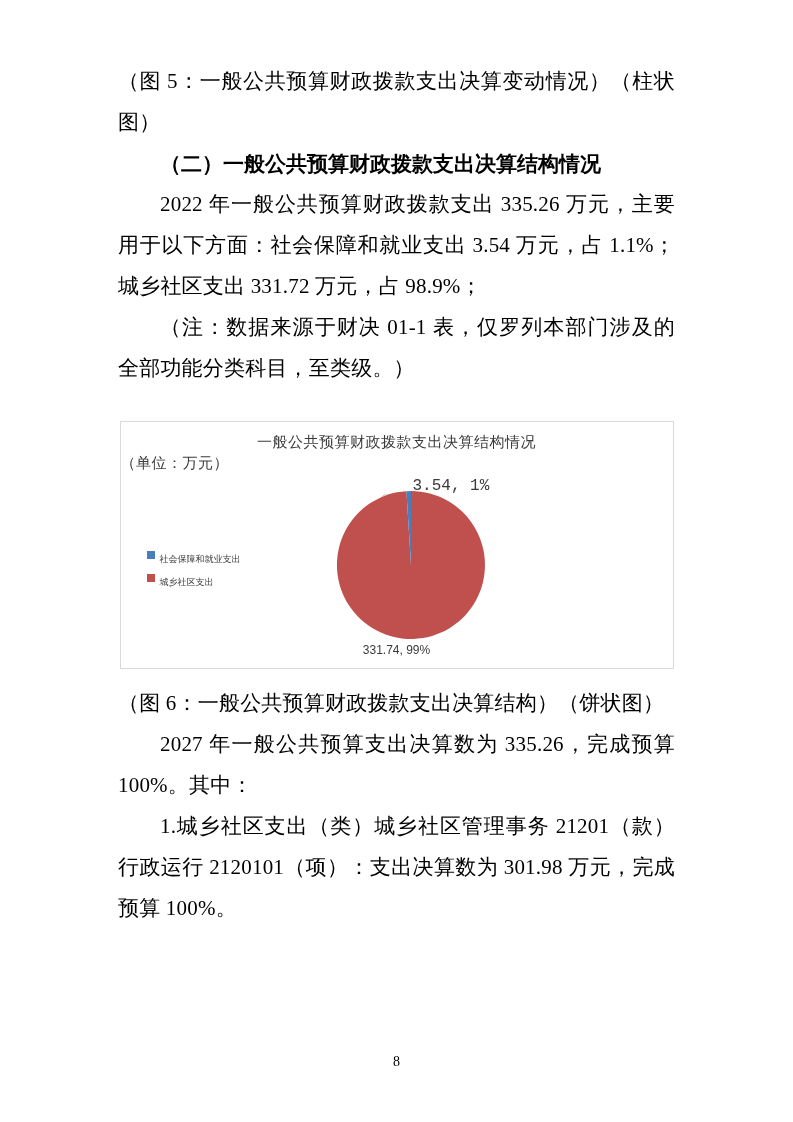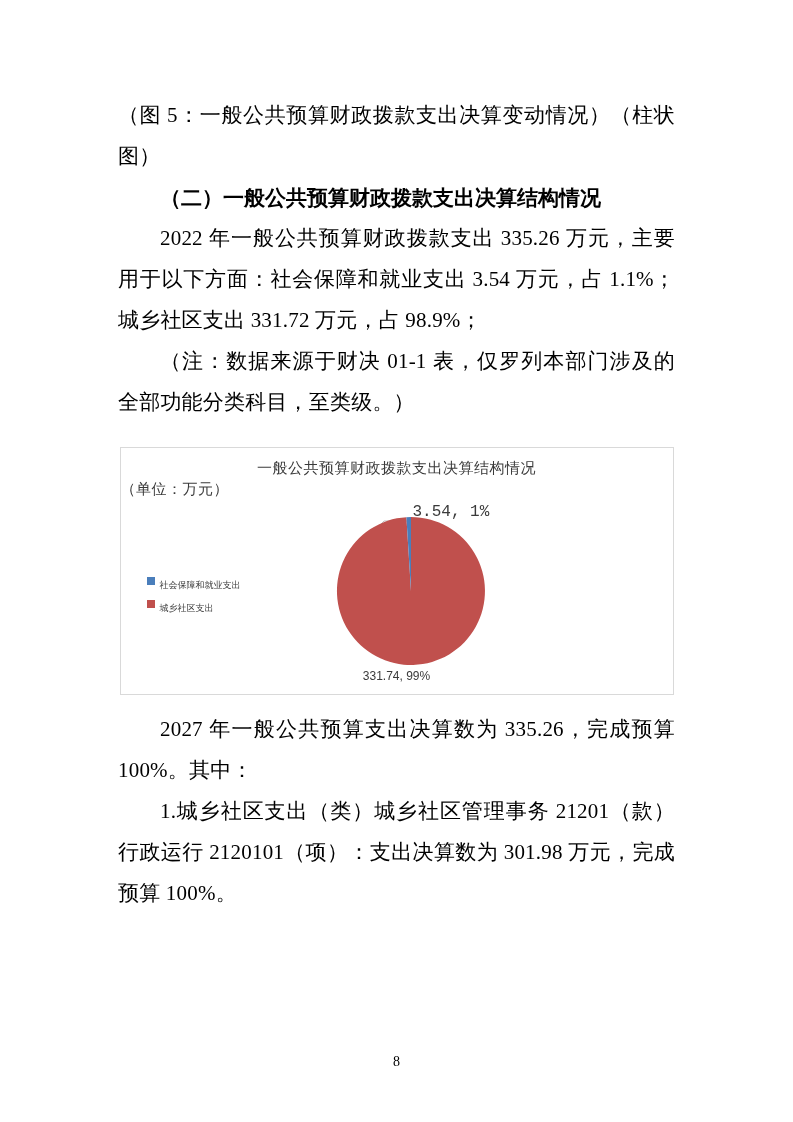--- a/index.html
+++ b/index.html
@@ -13,21 +13,21 @@
     font-family: "Liberation Serif", "DejaVu Serif", serif;
     color: #000000;
     position: relative;
     overflow: hidden;
   }
   .page {
     position: relative;
     width: 793px;
     height: 1122px;
     box-sizing: border-box;
-    padding: 95px 118px 40px 118px;
+    padding: 61px 118px 40px 118px;
   }
   .para {
     font-size: 21px;
     line-height: 41px;
     text-align: justify;
     margin: 0;
     letter-spacing: 0.2px;
   }
   .indent {
     text-indent: 42px;
@@ -36,21 +36,21 @@
     font-size: 21px;
     line-height: 41px;
     margin: 0;
     font-weight: bold;
     text-indent: 42px;
     font-family: "Liberation Sans", "DejaVu Sans", sans-serif;
   }
   
   .chart-wrap {
     width: 554px;
-    margin: 24px auto 14px auto;
+    margin: 32px auto 14px auto;
     border: 1px solid #d9d9d9;
     box-sizing: border-box;
     background: #ffffff;
     position: relative;
     height: 248px;
   }
   .chart-title {
     text-align: center;
     font-size: 15px;
     line-height: 21px;
@@ -178,20 +178,21 @@
           <path d="M75 75 L75 1 A74 74 0 1 1 70.4 1.14 Z" fill="#c0504d"></path>
 
           <path d="M75 75 L70.4 1.14 A74 74 0 0 1 75 1 Z" fill="#4a7ebb"></path>
         </svg>
       </div>
 
       <div class="bottom-label">331.74, 99%</div>
     </div>
   </div>
 
+  <p class="para">（图 6：一般公共预算财政拨款支出决算结构）（饼状图）</p>
 
 
   <p class="para indent">2027 年一般公共预算支出决算数为 335.26，完成预算 100%。其中：</p>
 
   <p class="para indent">1.城乡社区支出（类）城乡社区管理事务 21201（款）行政运行 2120101（项）：支出决算数为 301.98 万元，完成预算 100%。</p>
 
   <div class="page-number">8</div>
 </div>
 
 </body></html>

